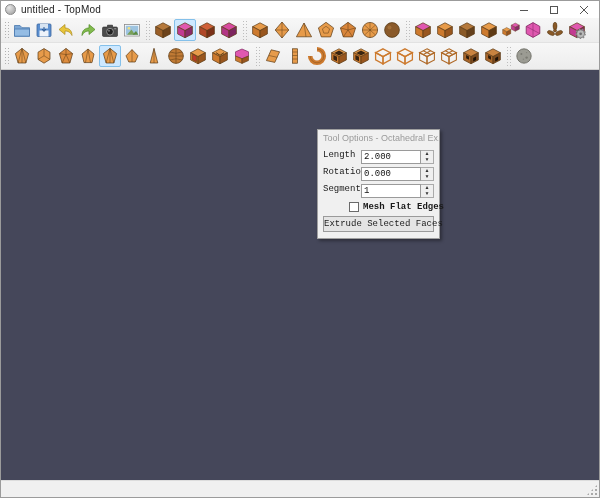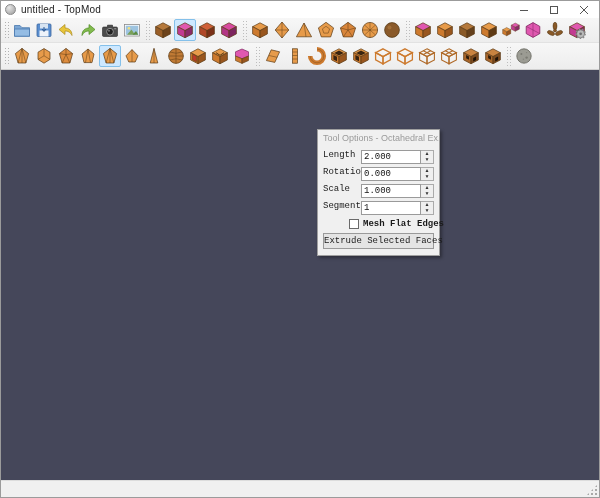--- a/index.html
+++ b/index.html
@@ -500,30 +500,20 @@
               <span class="f-label">Rotation</span>
               <span class="spin">
                 <input value="0.000" style="">
                 <span class="spin-btns">
                   <span class="spin-up">▲</span>
                   <span class="spin-dn">▼</span>
                 </span>
               </span>
             </div>
             <div class="f-row">
-              <span class="f-label">Scale</span>
-              <span class="spin">
-                <input value="1.000" style="">
-                <span class="spin-btns">
-                  <span class="spin-up">▲</span>
-                  <span class="spin-dn">▼</span>
-                </span>
-              </span>
-            </div>
-            <div class="f-row">
               <span class="f-label">Segments</span>
               <span class="spin">
                 <input value="1" style="">
                 <span class="spin-btns">
                   <span class="spin-up">▲</span>
                   <span class="spin-dn">▼</span>
                 </span>
               </span>
             </div>
           </div>

